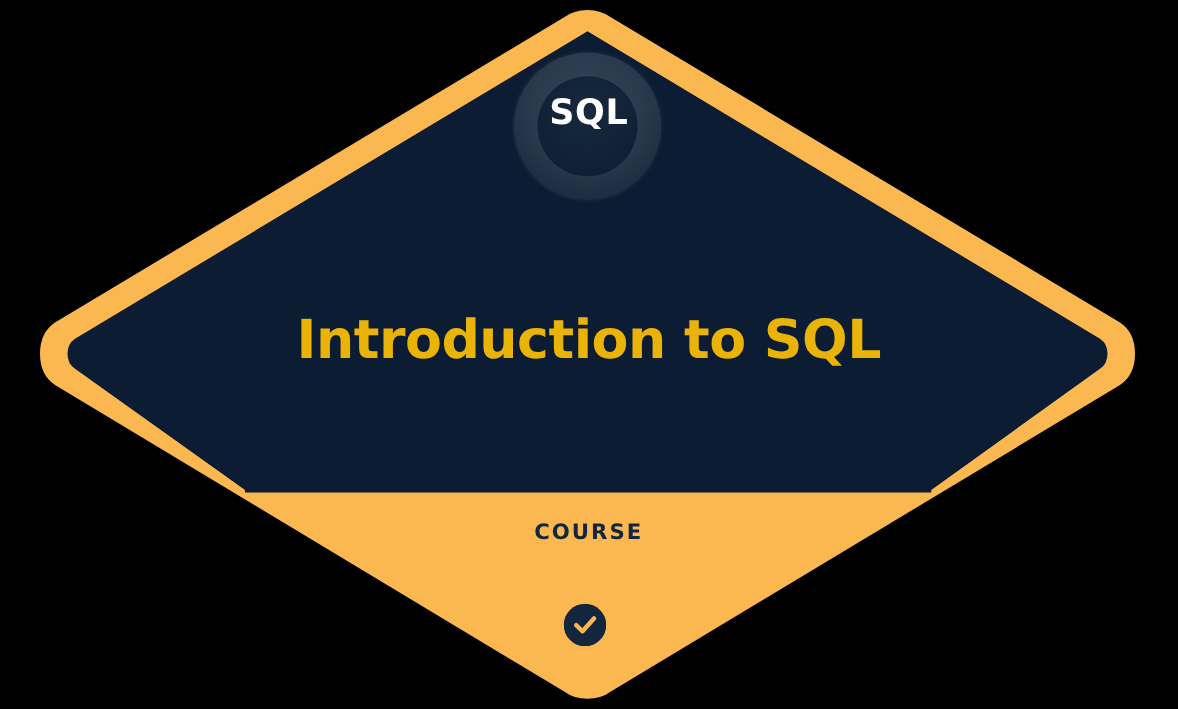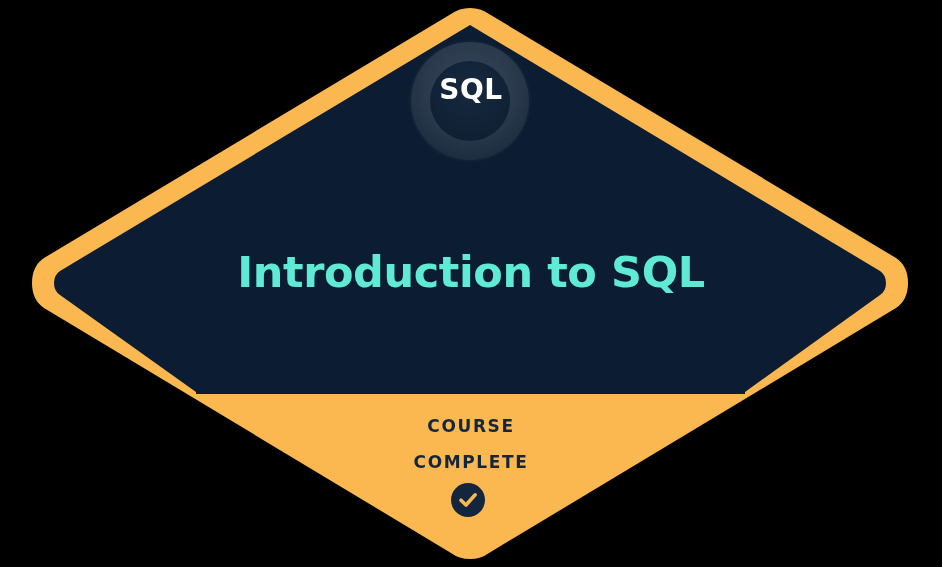--- a/index.html
+++ b/index.html
@@ -59,21 +59,21 @@
 
   #course-title {
     position: absolute;
     left: 0;
     top: 246px;
     width: 942px;
     text-align: center;
     font-size: 43px;
     font-weight: bold;
     letter-spacing: -0.4px;
-    color: #5eead4;
+    color: #eab308;
     line-height: 52px;
     white-space: nowrap;
     font-family: "DejaVu Sans", "Liberation Sans", sans-serif;
   }
 
   #completion-block {
     position: absolute;
     left: 0;
     top: 408px;
     width: 942px;
@@ -159,21 +159,20 @@
   </svg>
 
   <div class="overlay">
 
     <div id="sql-emblem-label">SQL</div>
 
     <div id="course-title">Introduction to SQL</div>
 
     <div id="completion-block">
       <div class="completion-line">COURSE</div>
-      <div class="completion-line">COMPLETE</div>
     </div>
 
     <svg id="check-badge" viewBox="0 0 34 34" xmlns="http://www.w3.org/2000/svg">
       <circle cx="17" cy="17" r="17" fill="#14263D"></circle>
       <path d="M 10 17.2 L 15 22 L 24.2 11.8" fill="none" stroke="#FBB851" stroke-width="3.6" stroke-linecap="round" stroke-linejoin="round"></path>
     </svg>
 
   </div>
 </div>
 

